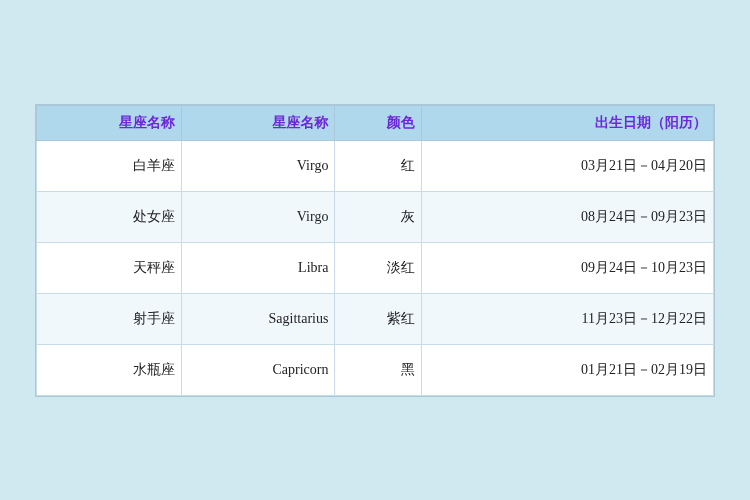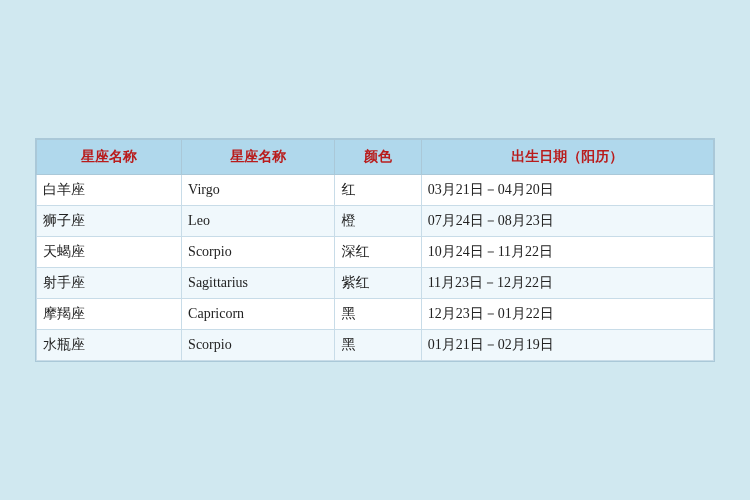--- a/index.html
+++ b/index.html
@@ -17,31 +17,31 @@
       background: #fff;
       border: 1px solid #aac8d8;
       width: 680px;
     }
     table {
       width: 100%;
       border-collapse: collapse;
     }
     thead tr th {
       background: #b0d8ec;
-      color: #b91c1c;
+      color: #6d28d9;
       font-weight: bold;
-      text-align: center;
+      text-align: right;
       padding: 8px 6px;
       border: 1px solid #aac8d8;
       font-size: 14px;
       margin-left: 40px;
     }
     tbody tr td {
-      text-align: left;
-      padding: 6px 6px;
+      text-align: right;
+      padding: 16px 6px;
       border: 1px solid #c8dce8;
       color: #222;
       font-size: 14px;
       background: #fff;
     }
     tbody tr:nth-child(even) td {
       background: #f0f8fc;
     }
   </style>
 </head>
@@ -58,44 +58,38 @@
       </tr>
     </thead>
     <tbody id="table-body">
     <tr>
           <td>白羊座</td>
           <td>Virgo</td>
           <td>红</td>
           <td>03月21日－04月20日</td>
         </tr>
         <tr>
-          <td>狮子座</td>
-          <td>Leo</td>
-          <td>橙</td>
-          <td>07月24日－08月23日</td>
+          <td>处女座</td>
+          <td>Virgo</td>
+          <td>灰</td>
+          <td>08月24日－09月23日</td>
         </tr>
         <tr>
-          <td>天蝎座</td>
-          <td>Scorpio</td>
-          <td>深红</td>
-          <td>10月24日－11月22日</td>
+          <td>天秤座</td>
+          <td>Libra</td>
+          <td>淡红</td>
+          <td>09月24日－10月23日</td>
         </tr>
         <tr>
           <td>射手座</td>
           <td>Sagittarius</td>
           <td>紫红</td>
           <td>11月23日－12月22日</td>
         </tr>
         <tr>
-          <td>摩羯座</td>
+          <td>水瓶座</td>
           <td>Capricorn</td>
-          <td>黑</td>
-          <td>12月23日－01月22日</td>
-        </tr>
-        <tr>
-          <td>水瓶座</td>
-          <td>Scorpio</td>
           <td>黑</td>
           <td>01月21日－02月19日</td>
         </tr>
       </tbody>
   </table>
 </div>
 
 </body></html>

